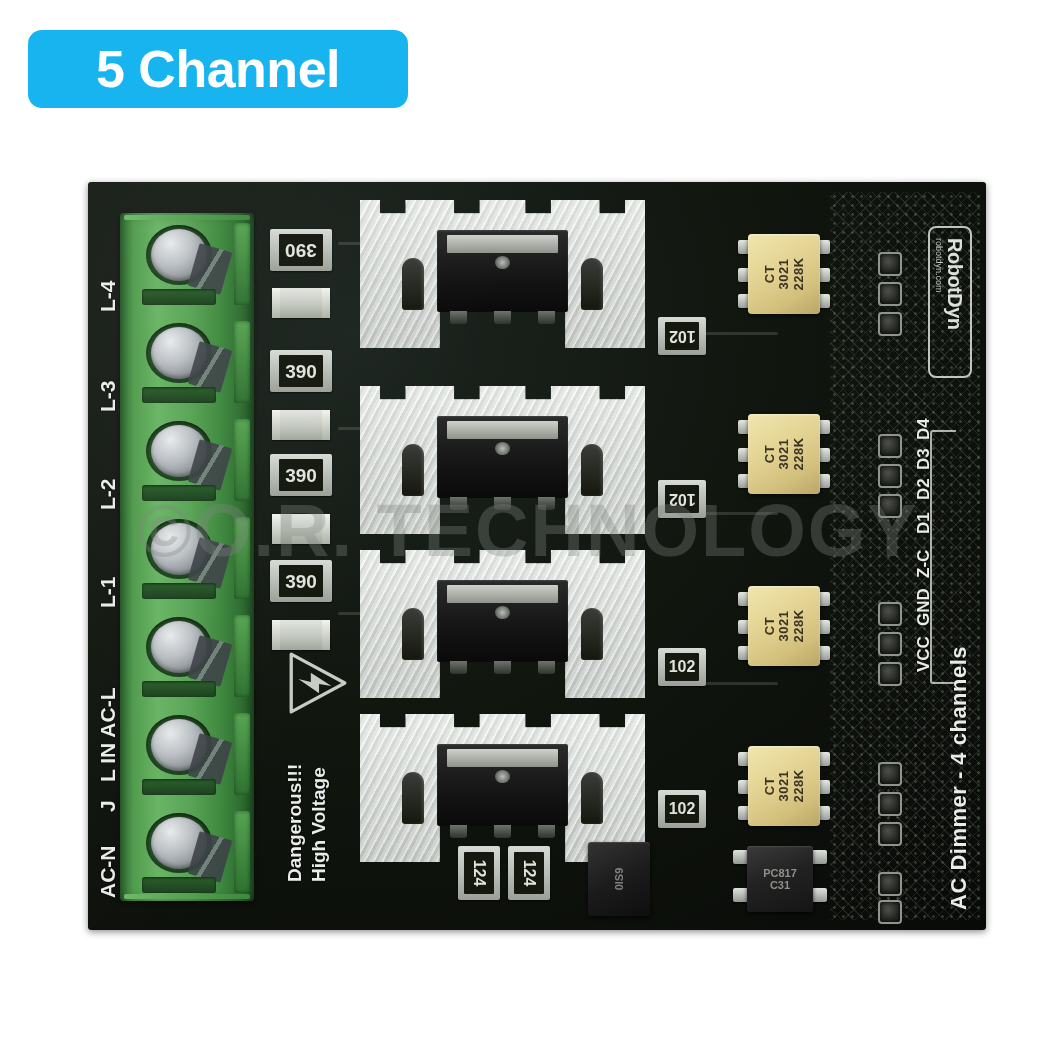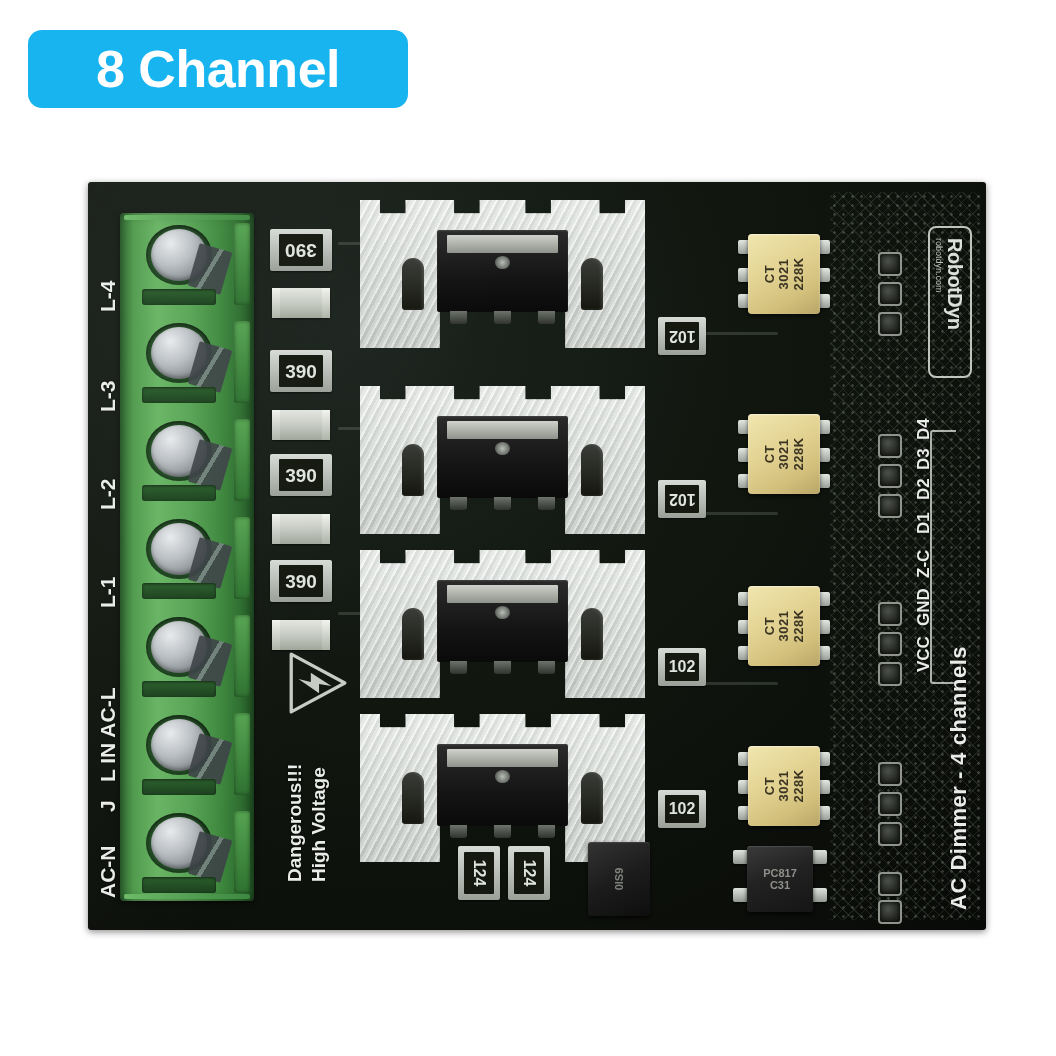--- a/index.html
+++ b/index.html
@@ -387,21 +387,21 @@
     background: rgba(160,172,158,.22);
     border-radius: 2px;
   }
 </style>
 </head>
 <body>
 
 <div id="stage">
 
   <div id="badge">
-    <span class="txt">8 Channel</span>
+    <span class="txt">5 Channel</span>
   </div>
 
   <div id="pcb">
 
     <div class="viafill" style="left:742px; top:10px; width:150px; height:728px;"></div>
     <div class="hatchfill" style="left:742px; top:10px; width:150px; height:728px;"></div>
 
     <div class="trace" style="left:250px; top:60px; width:120px; height:3px;"></div>
     <div class="trace" style="left:250px; top:245px; width:120px; height:3px;"></div>
     <div class="trace" style="left:250px; top:430px; width:120px; height:3px;"></div>
@@ -730,14 +730,17 @@
 
     <div id="logo" style="left:884px; top:44px;">
       <span class="brand">RobotDyn</span>
       <span class="site">robotdyn.com</span>
     </div>
 
     <div class="silk rot90" style="left:858px; top:728px; font-size:22px; letter-spacing:.5px;">AC Dimmer - 4 channels</div>
 
   </div>
 
+  <div id="watermark">
+    <span>©O.R. TECHNOLOGY</span>
+  </div>
 
 </div>
 
 </body></html>

